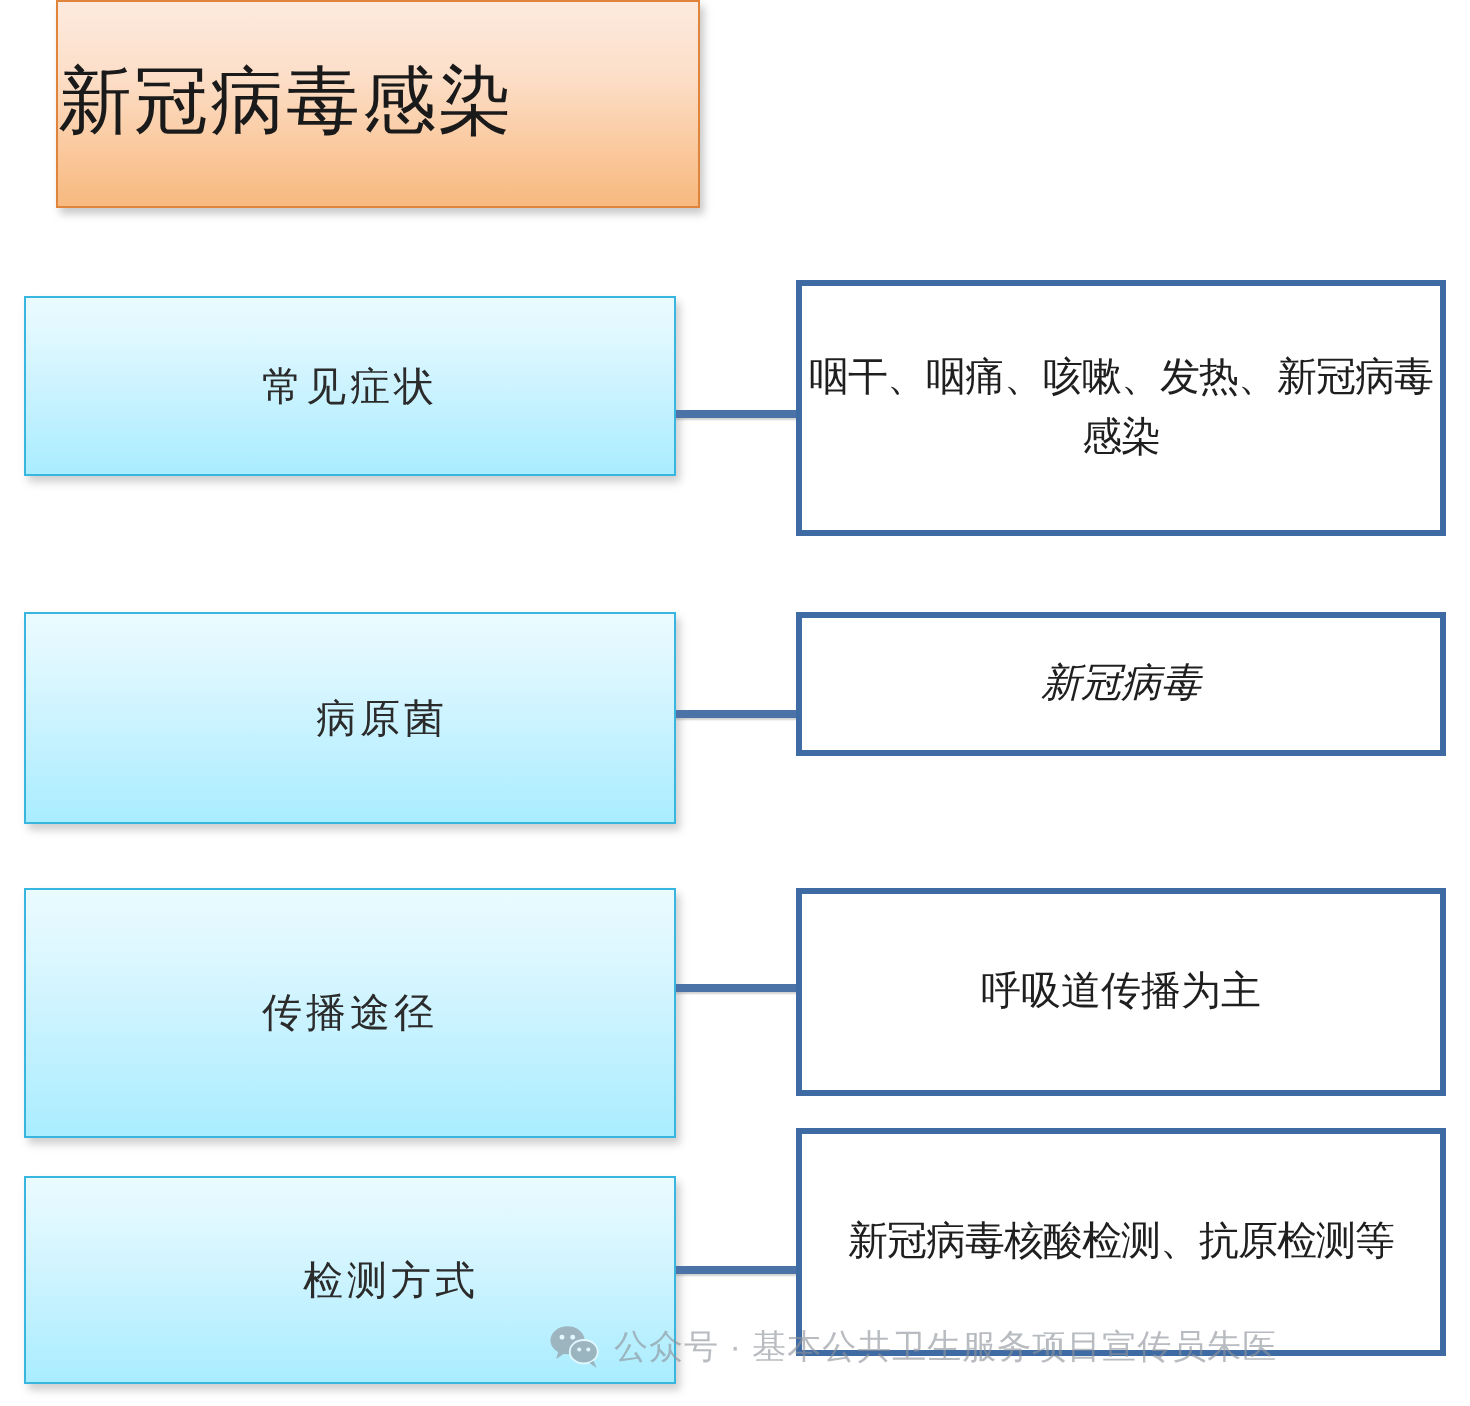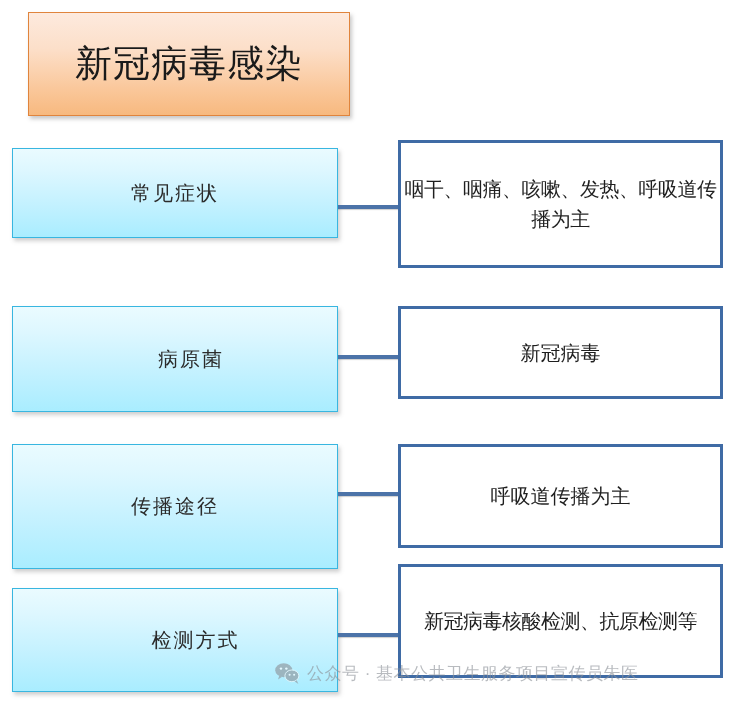--- a/index.html
+++ b/index.html
@@ -19,30 +19,29 @@
     position: absolute;
     left: 0; top: 0;
     width: 735px;
     height: 703px;
   }
 
   
   .title-box {
     position: absolute;
     left: 28px;
-    top: 12px;
+    top: 0;
     width: 322px;
     height: 104px;
     box-sizing: border-box;
     border: 1.5px solid #e0843c;
     background: linear-gradient(to bottom, #fdeade 0%, #fcdfc9 35%, #fac79a 75%, #f7b97f 100%);
     box-shadow: 2px 3px 4px rgba(120,120,120,0.40);
     display: flex;
     align-items: center;
-    justify-content: center;
   }
   .title-text {
     font-size: 37px;
     line-height: 1.1;
     color: #1a1a1a;
     letter-spacing: 1px;
     font-family: "Liberation Serif", "DejaVu Serif", serif;
     white-space: nowrap;
   }
 
@@ -134,28 +133,28 @@
 
   <div class="title-box">
     <div class="title-text">新冠病毒感染</div>
   </div>
 
   <div class="left-box" style="top:148px; height:90px;">
     <div class="left-label">常见症状</div>
   </div>
   <div class="connector" style="top:205px;"></div>
   <div class="right-box" style="top:140px; height:128px;">
-    <div class="right-label tight">咽干、咽痛、咳嗽、发热、呼吸道传播为主</div>
+    <div class="right-label tight">咽干、咽痛、咳嗽、发热、新冠病毒感染</div>
   </div>
 
   <div class="left-box" style="top:306px; height:106px;padding-left:32px;">
     <div class="left-label">病原菌</div>
   </div>
   <div class="connector" style="top:355px;"></div>
-  <div class="right-box" style="top:306px; height:93px;">
+  <div class="right-box" style="top:306px; height:72px;font-style:italic;">
     <div class="right-label">新冠病毒</div>
   </div>
 
   <div class="left-box" style="top:444px; height:125px;">
     <div class="left-label">传播途径</div>
   </div>
   <div class="connector" style="top:492px;"></div>
   <div class="right-box" style="top:444px; height:104px;">
     <div class="right-label">呼吸道传播为主</div>
   </div>

